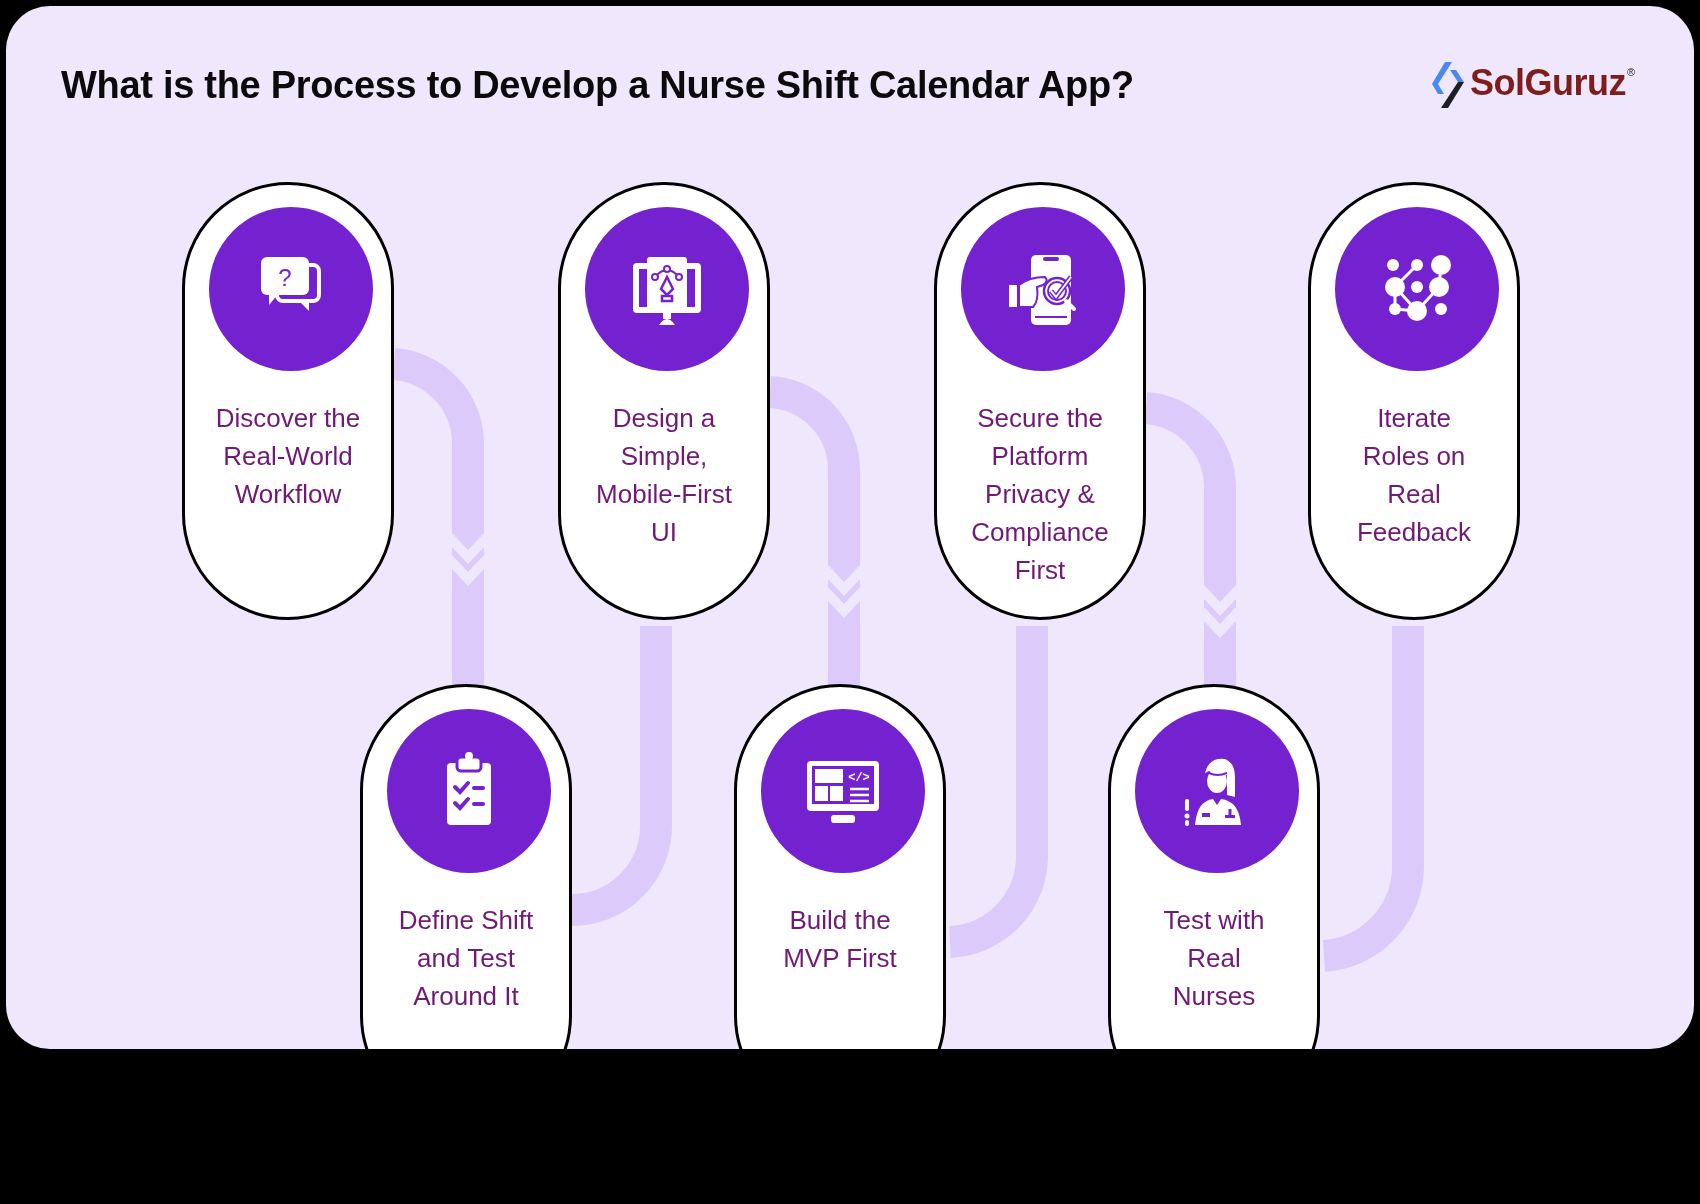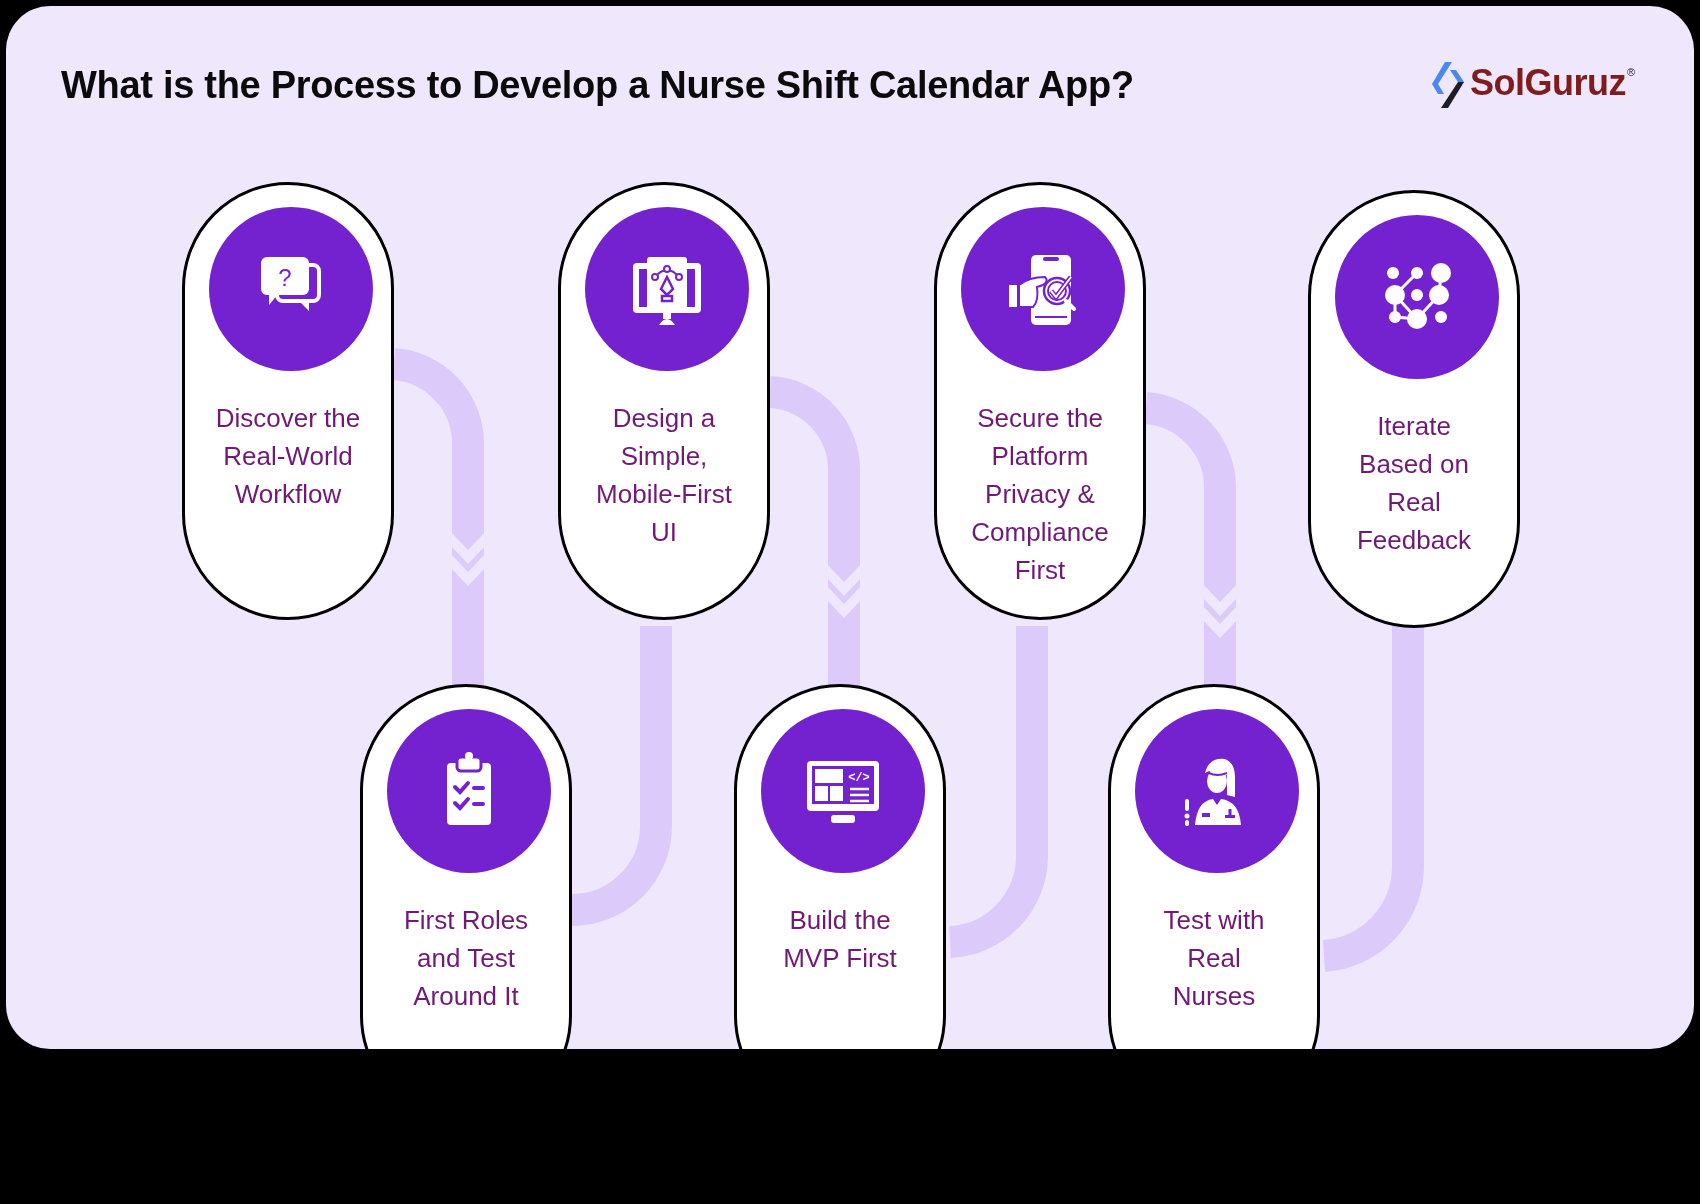--- a/index.html
+++ b/index.html
@@ -123,21 +123,21 @@
         <rect x="26" y="20" width="44" height="62" rx="4" fill="#fff"></rect>
         <rect x="36" y="14" width="24" height="14" rx="4" fill="#fff" stroke="#7421cf" stroke-width="3"></rect>
         <circle cx="48" cy="13" r="4" fill="#fff"></circle>
         <polyline points="34,44 39,49 47,40" fill="none" stroke="#7421cf" stroke-width="4" stroke-linecap="round"></polyline>
         <line x1="53" y1="45" x2="62" y2="45" stroke="#7421cf" stroke-width="4" stroke-linecap="round"></line>
         <polyline points="34,60 39,65 47,56" fill="none" stroke="#7421cf" stroke-width="4" stroke-linecap="round"></polyline>
         <line x1="53" y1="61" x2="62" y2="61" stroke="#7421cf" stroke-width="4" stroke-linecap="round"></line>
       </svg>
     </div>
     <div class="label">
-      <span>First Roles</span>
+      <span>Define Shift</span>
       <span>and Test</span>
       <span>Around It</span>
     </div>
   </div>
 
   <div class="pill" style="left:552px; top:176px;padding-left:8px;">
     <div class="circle">
       <svg viewBox="0 0 96 96">
         <rect x="14" y="22" width="68" height="50" rx="4" fill="#fff"></rect>
         <rect x="20" y="28" width="56" height="38" fill="#7421cf"></rect>
@@ -220,21 +220,21 @@
         <rect x="16" y="77" width="4" height="6" rx="2" fill="#fff"></rect>
       </svg>
     </div>
     <div class="label">
       <span>Test with</span>
       <span>Real</span>
       <span>Nurses</span>
     </div>
   </div>
 
-  <div class="pill" style="left:1302px; top:184px;">
+  <div class="pill" style="left:1302px; top:176px;">
     <div class="circle">
       <svg viewBox="0 0 96 96">
         <g stroke="#fff" stroke-width="3">
           <line x1="48" y1="24" x2="26" y2="46"></line>
           <line x1="26" y1="46" x2="26" y2="68"></line>
           <line x1="26" y1="68" x2="48" y2="70"></line>
           <line x1="26" y1="46" x2="48" y2="70"></line>
           <line x1="48" y1="70" x2="70" y2="46"></line>
           <line x1="70" y1="46" x2="72" y2="24"></line>
         </g>
@@ -246,19 +246,19 @@
           <circle cx="48" cy="46" r="6"></circle>
           <circle cx="70" cy="46" r="10"></circle>
           <circle cx="26" cy="68" r="6"></circle>
           <circle cx="48" cy="70" r="10"></circle>
           <circle cx="72" cy="68" r="6"></circle>
         </g>
       </svg>
     </div>
     <div class="label">
       <span>Iterate</span>
-      <span>Based on</span>
+      <span>Roles on</span>
       <span>Real</span>
       <span>Feedback</span>
     </div>
   </div>
 
 </div>
 
 </body></html>

